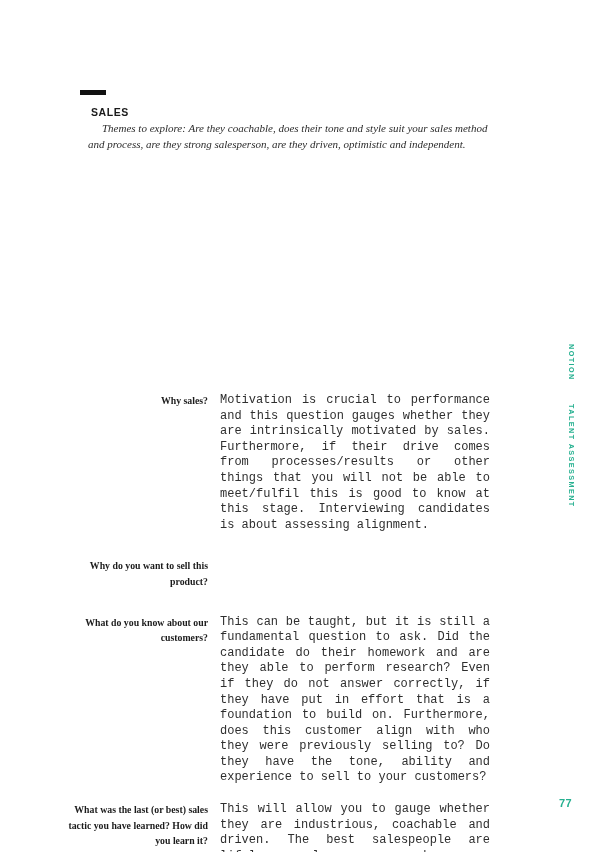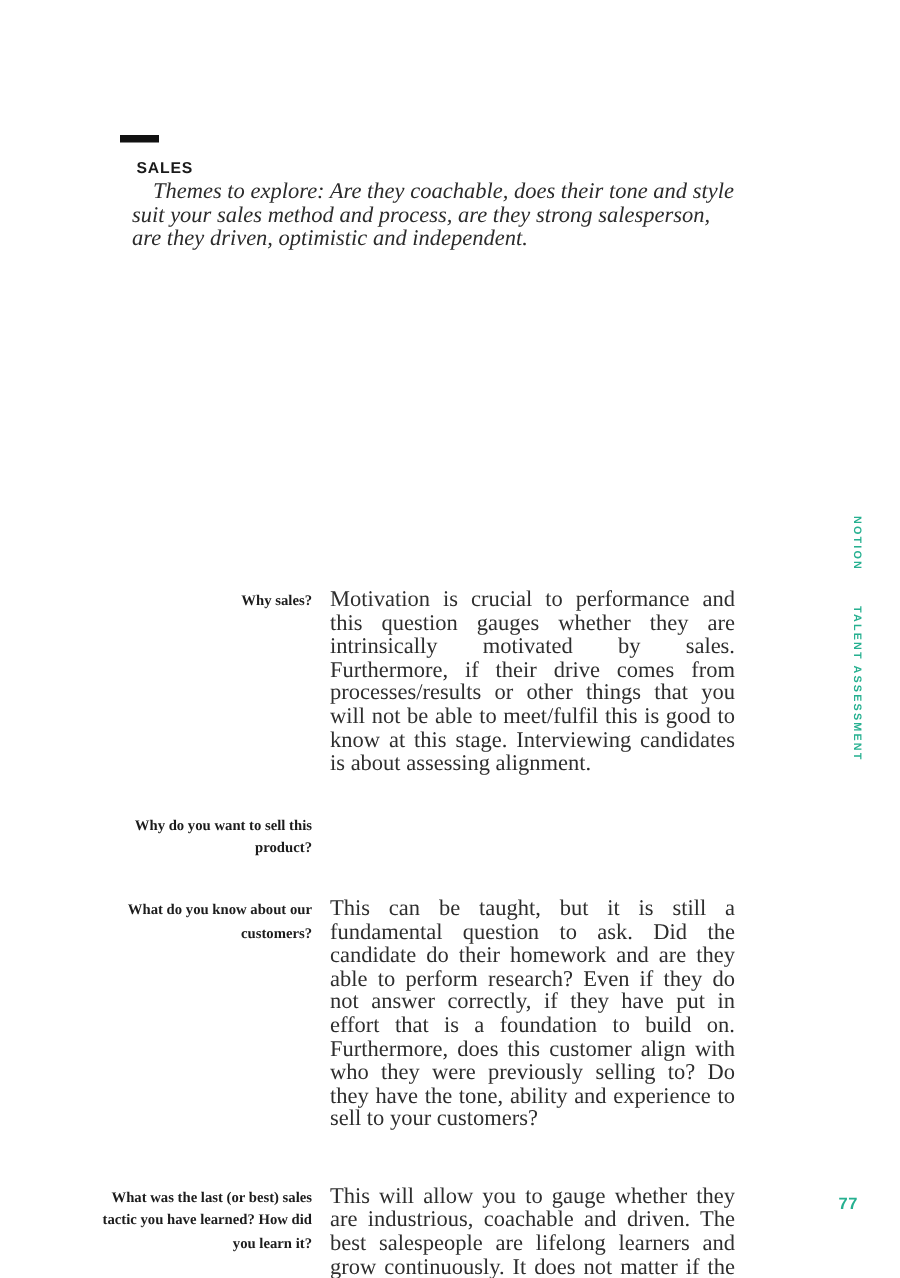--- a/index.html
+++ b/index.html
@@ -48,21 +48,21 @@
   }
 
   
   .section-intro {
     position: absolute;
     left: 88px;
     top: 121px;
     width: 404px;
     font-family: "Liberation Serif", "DejaVu Serif", serif;
     font-style: italic;
-    font-size: 15px;
+    font-size: 11px;
     line-height: 15.5px;
     color: #2b2b2b;
     text-indent: 14px;
     text-align: left;
   }
 
   
   .qa-list {
     position: absolute;
     left: 0;
@@ -86,32 +86,32 @@
     font-size: 9.8px;
     line-height: 15.6px;
     color: #1c1c1c;
     flex: 0 0 148px;
   }
 
   .qa-answer {
     margin-left: 12px;
     width: 270px;
     text-align: justify;
-    font-family: Liberation Serif, serif;
-    font-size: 15px;
+    font-family: Liberation Mono, monospace;
+    font-size: 12px;
     line-height: 15.6px;
     color: #2e2e2e;
     flex: 0 0 270px;
     hyphens: none;
   }
 
   
   .qa-block.b0 { margin-bottom: 25px; }
   .qa-block.b1 { margin-bottom: 25px; }
-  .qa-block.b2 { margin-bottom: 36px; }
+  .qa-block.b2 { margin-bottom: 16px; }
   .qa-block.b3 { margin-bottom: 11px; }
 
   
   .running-head {
     position: absolute;
     right: 24px;
     font-family: "Liberation Sans", "DejaVu Sans", sans-serif;
     font-weight: bold;
     font-size: 7.2px;
     letter-spacing: 1.45px;

